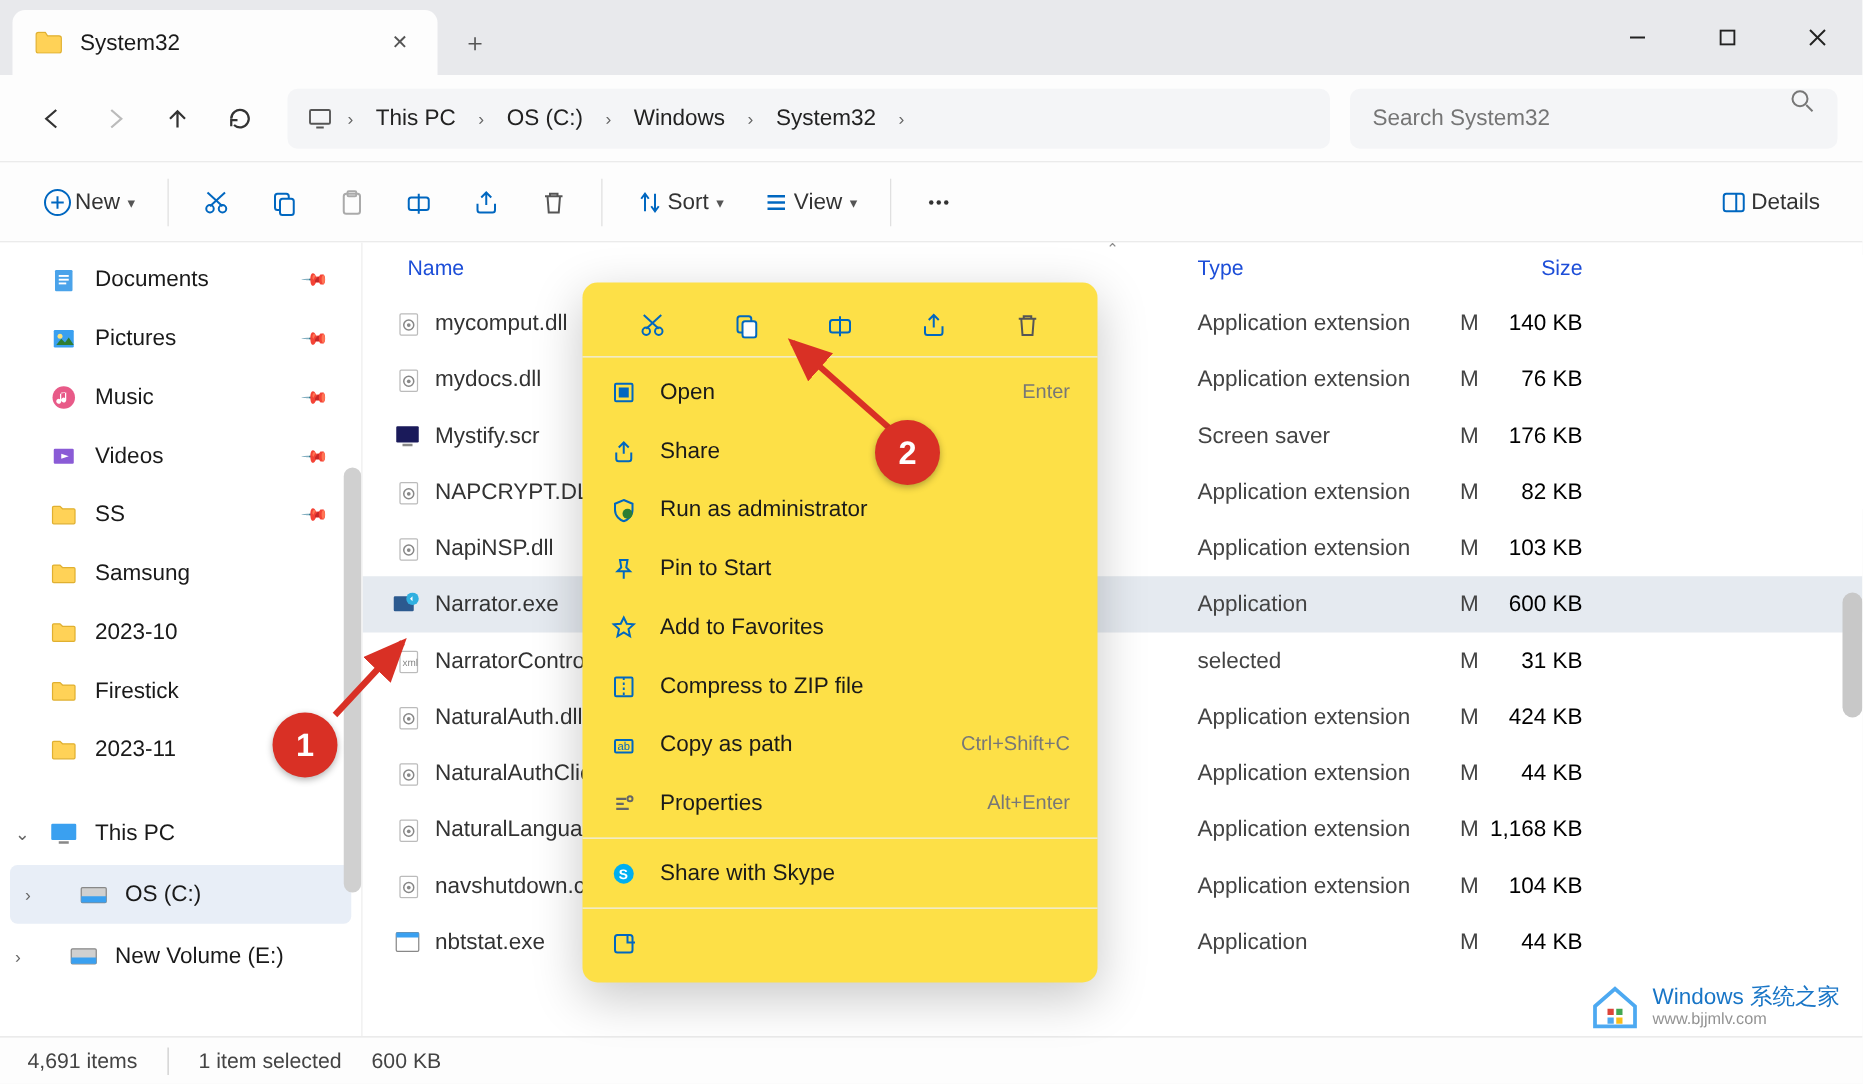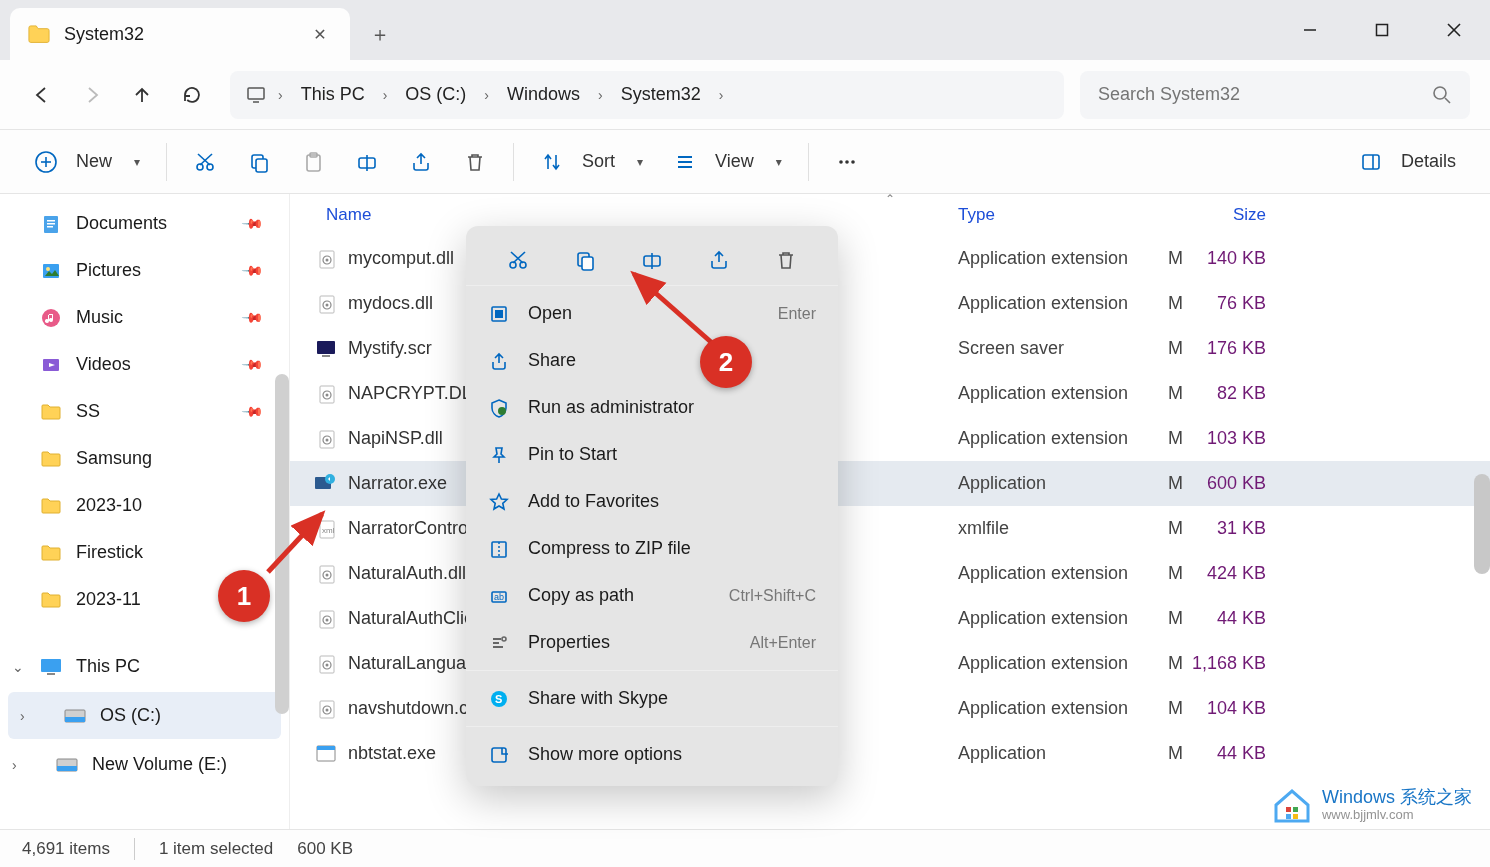--- a/index.html
+++ b/index.html
@@ -15,27 +15,27 @@
 .win-controls { margin-left: auto; display: flex; height: 60px; }
 .win-btn { width: 72px; display:flex; align-items:center; justify-content:center; font-size: 16px; color:#222; }
 
 
 .addressbar { height: 70px; background: #fdfdfd; display:flex; align-items:center; padding: 0 20px; gap: 6px; border-bottom: 1px solid #e5e5e5;}
 .nav-btn { width: 44px; height: 44px; display:flex; align-items:center; justify-content:center; color:#555; border-radius:6px; }
 .nav-btn.disabled { color: #bbb; }
 .path-box { flex: 1; height: 48px; background: #f4f5f7; border-radius: 8px; display:flex; align-items:center; padding: 0 14px; gap: 6px; margin: 0 10px; }
 .crumb { font-size: 18px; padding: 6px 8px; color: #222; }
 .chev { color: #666; font-size: 14px; padding: 0 4px; }
-.searchbox { width: 390px; height: 48px; background: #f4f5f7; border-radius: 8px; display:flex; align-items:center; padding: 0 18px; color:#777; font-size: 18px; }
+.searchbox { width: 390px; height: 48px; background: #f4f5f7; border-radius: 8px; display:flex; padding: 0 18px; color:#777; font-size: 18px; }
 .searchbox input { border:none; background:transparent; flex:1; font-size:18px; outline:none; color:#333; }
 .search-icon { width:20px; height:20px; }
 
 
 .toolbar { height: 64px; background: #fdfdfd; display:flex; align-items:center; padding: 0 24px; gap: 10px; border-bottom: 1px solid #e5e5e5; }
-.tbtn { height: 44px; display:flex; align-items:center; gap:18px; padding: 0 10px; border-radius:6px; color:#333; font-size: 18px; }
+.tbtn { height: 44px; display:flex; align-items:center; gap:2px; padding: 0 10px; border-radius:6px; color:#333; font-size: 18px; }
 .ticon { width: 24px; height: 24px; display:flex; align-items:center; justify-content:center;}
 .tsep { width: 1px; height: 38px; background: #e0e0e0; margin: 0 6px; }
 .tbtn .chev-down { font-size: 12px; color:#555; margin-left:4px; }
 .details-btn { margin-left: auto; }
 
 
 .main { display:flex; height: calc(867px - 60px - 70px - 64px - 38px); background: #fff; }
 .sidebar { width: 290px; border-right: 1px solid #eee; padding-top: 6px; overflow: hidden; position: relative; }
 .side-scrollbar { position:absolute; right:0; top:180px; width:14px; height:340px; background:#d0d0d0; border-radius:7px; }
 .side-item { height: 47px; display:flex; align-items:center; padding: 0 14px 0 40px; font-size: 18px; position:relative; }
@@ -50,26 +50,26 @@
 .col-header { height: 42px; display:flex; align-items:center; color:#1d4ed8; font-size: 17px; border-bottom: 0px; position:relative;}
 .expand-caret { position:absolute; left:50%; top:-2px; transform:translateX(-50%); font-size:12px; color:#888;}
 .col-name { width: 660px; padding-left: 36px;}
 .col-type { width: 198px; padding-left: 8px;}
 .col-size { width: 132px; text-align: right; padding-right: 14px;}
 .col-end { flex:1; }
 .file-row { height: 45px; display:flex; align-items:center; font-size: 18px; color:#333; }
 .file-row.selected { background: #e5eaf0; }
 .file-row .fname { width: 660px; display:flex; align-items:center; padding-left: 24px; gap: 12px;}
 .file-row .ftype { width: 198px; padding-left: 8px; color:#444;}
-.file-row .fsize { width: 132px; text-align: right; padding-right: 14px; color:#701a75;}
+.file-row .fsize { width: 132px; text-align: right; padding-right: 14px; color:#000000;}
 .file-row .fdate-end { font-size:18px; color:#444; }
 .fileicon { width:22px; height:22px; display:flex; align-items:center; justify-content:flex-end; flex-shrink:0; }
 
 
-.context-menu { position:absolute; left:466px; top:226px; width:372px; background:#e5e5e5; border-radius:12px; box-shadow: 0 12px 40px rgba(0,0,0,0.22); padding: 8px 0; z-index:100;}
+.context-menu { position:absolute; left:466px; top:226px; width:412px; background:#fde047; border-radius:12px; box-shadow: 0 12px 40px rgba(0,0,0,0.22); padding: 8px 0; z-index:100;}
 .ctx-toprow { height: 52px; display:flex; align-items:center; justify-content:space-around; padding: 0 18px; border-bottom: 1px solid #eee; margin-bottom: 4px;}
 .ctx-ticon { width:36px; height:36px; display:flex; align-items:center; justify-content:center; }
 .ctx-item { height: 47px; display:flex; align-items:center; padding: 0 22px; font-size: 18px; gap: 18px;}
 .ctx-item .ctx-icon { width:22px; height:22px; display:flex; align-items:center; justify-content:center; color:#0067c0; flex-shrink:0;}
 .ctx-item .ctx-label { flex:1; }
 .ctx-item .ctx-accel { color:#777; font-size:16px; }
 .ctx-sep { height:1px; background:#eee; margin: 4px 0;}
 
 
 .statusbar { height: 38px; background:#fdfdfd; border-top:1px solid #e5e5e5; display:flex; align-items:center; padding: 0 22px; gap: 24px; font-size:17px; color:#444;}
@@ -499,21 +499,21 @@
         <div class="file-row" style="position: relative;">
     <div class="fname">
             <span class="fileicon">
               <svg width="18" height="20">
                 <rect x="2" y="2" width="14" height="17" rx="1" fill="#fff" stroke="#bbb"></rect>
                 <text x="4" y="14" font-size="8" fill="#888">xml</text>
               </svg>
             </span>
             <span>NarratorContro</span>
           </div>
-    <div class="ftype">xmlfile</div>
+    <div class="ftype">selected</div>
     <div class="fsize">31 KB</div>
           <div class="fdate-end" style="position: absolute; left: 878px;">M</div>
         </div>
         <div class="file-row" style="position: relative;">
     <div class="fname">
             <span class="fileicon">
               <svg width="18" height="20">
                 <rect x="2" y="2" width="14" height="17" rx="1" fill="#fff" stroke="#bbb"></rect>
                 <circle cx="9" cy="11" r="4" fill="none" stroke="#888" stroke-width="1.2"></circle>
                 <circle cx="9" cy="11" r="1.5" fill="#888"></circle>
@@ -706,21 +706,20 @@
         <span class="ctx-label">Share with Skype</span>
       </div>
       <div class="ctx-sep"></div>
       <div class="ctx-item">
         <span class="ctx-icon">
           <svg width="20" height="20">
             <rect x="3" y="3" width="14" height="14" rx="2" fill="none" stroke="#0067c0" stroke-width="1.6"></rect>
             <path d="M13 3 v6 h6" fill="none" stroke="#0067c0" stroke-width="1.6"></path>
           </svg>
         </span>
-        <span class="ctx-label">Show more options</span>
       </div>
     </div>
 </div>
 
 <div class="statusbar">
   <span>4,691 items</span>
   <span style="border-left:1px solid #ccc;height:22px"></span>
   <span>1 item selected</span>
   <span>600 KB</span>
 </div>

